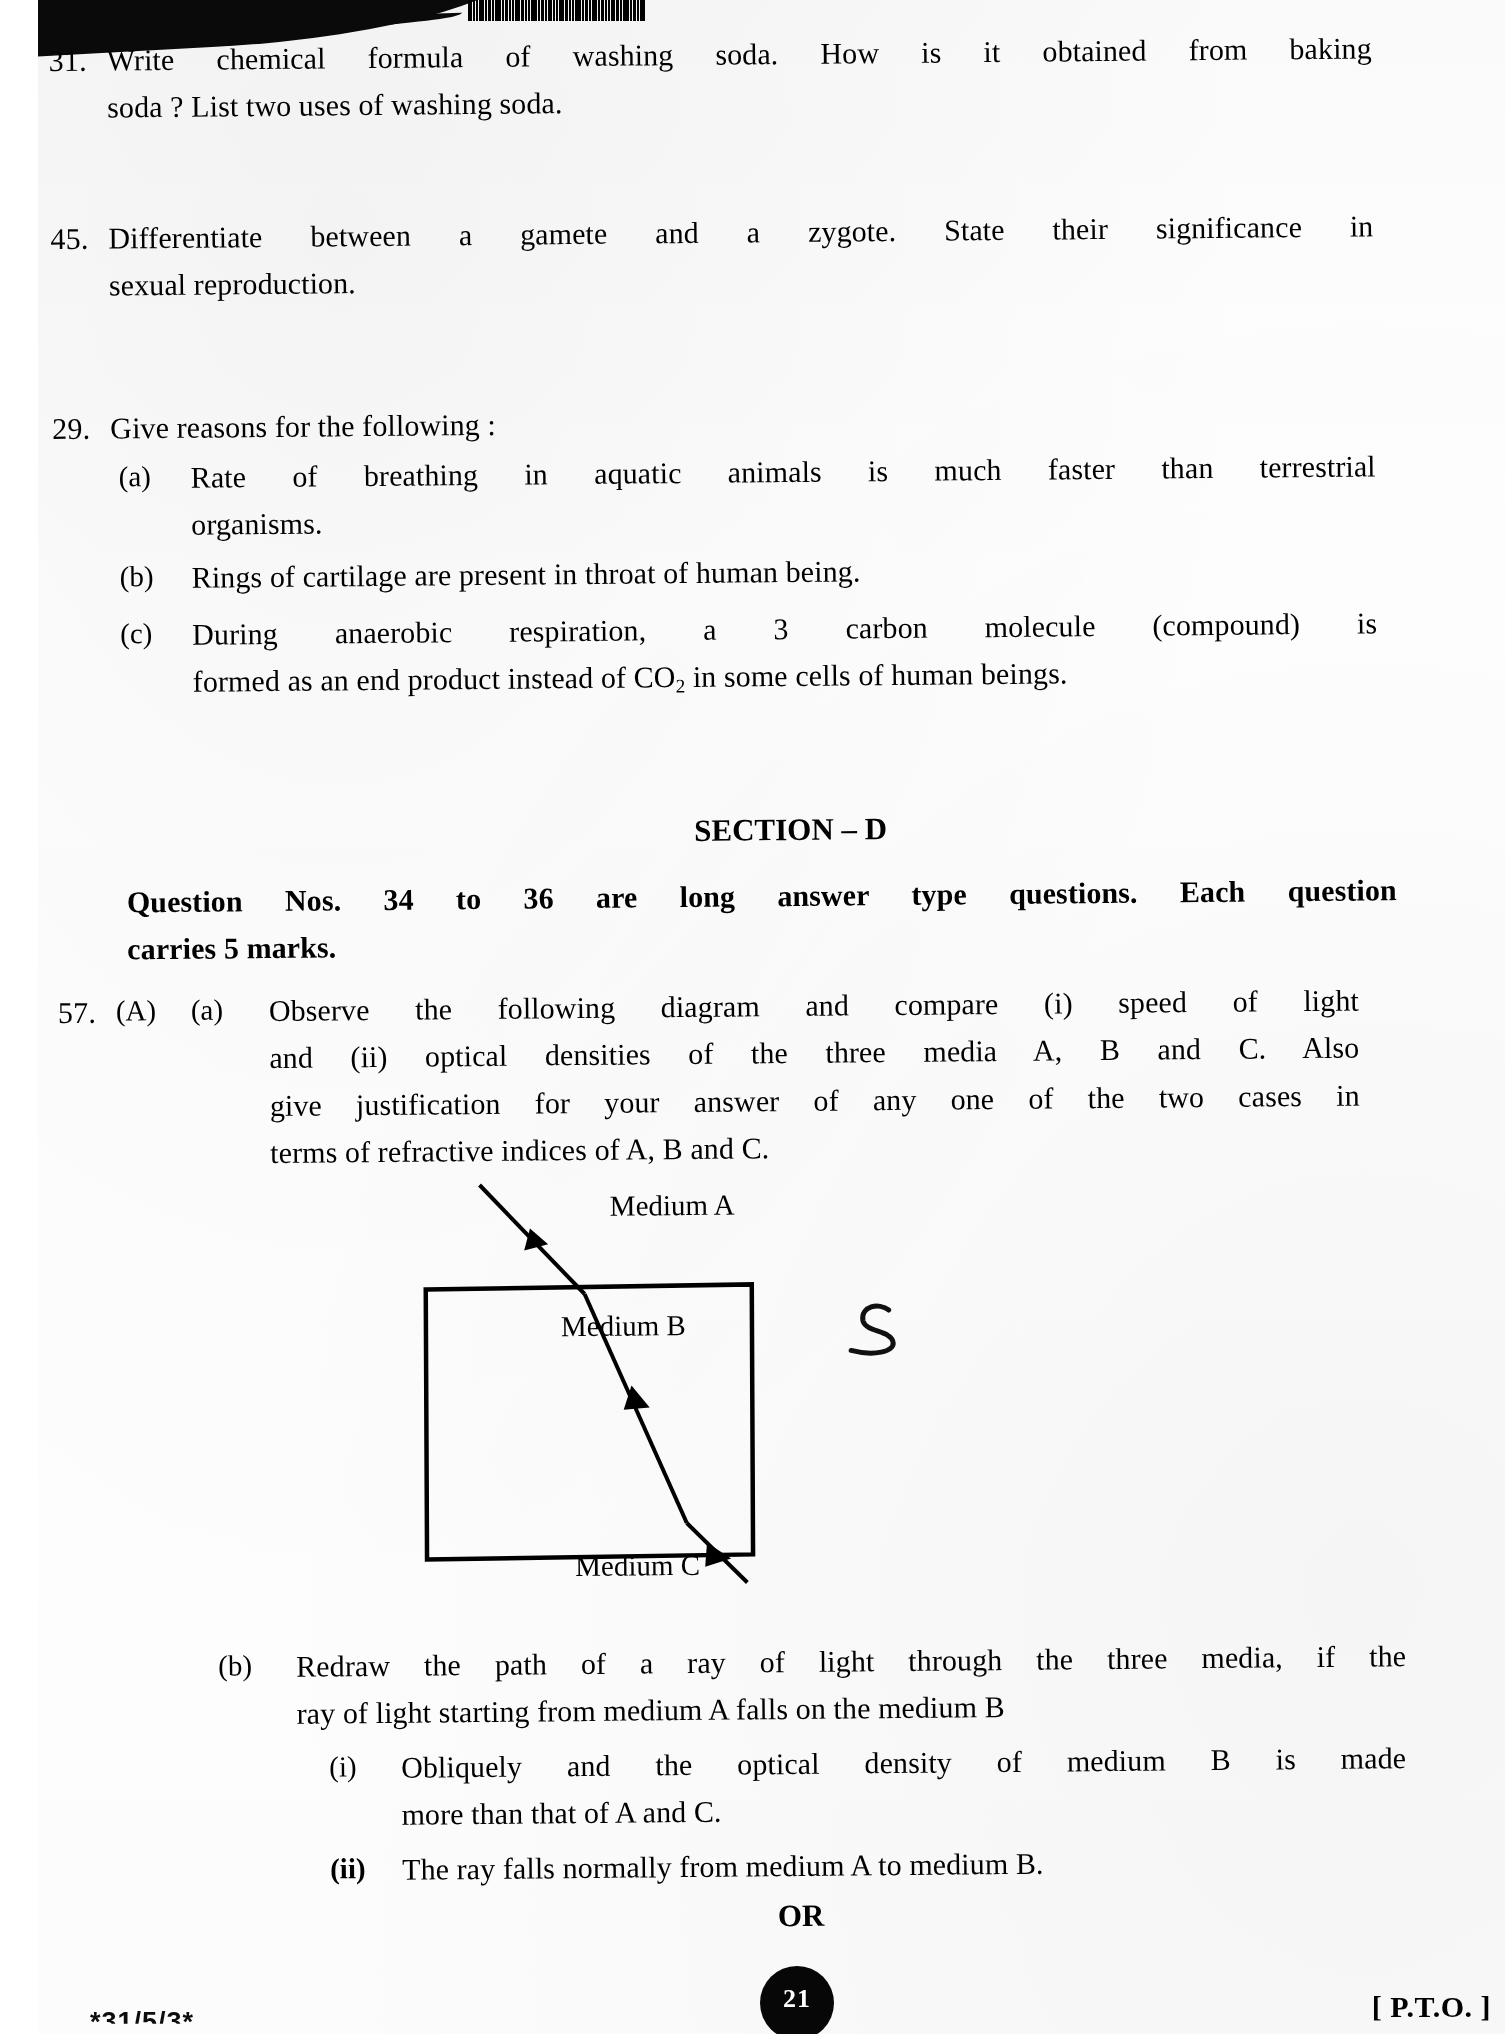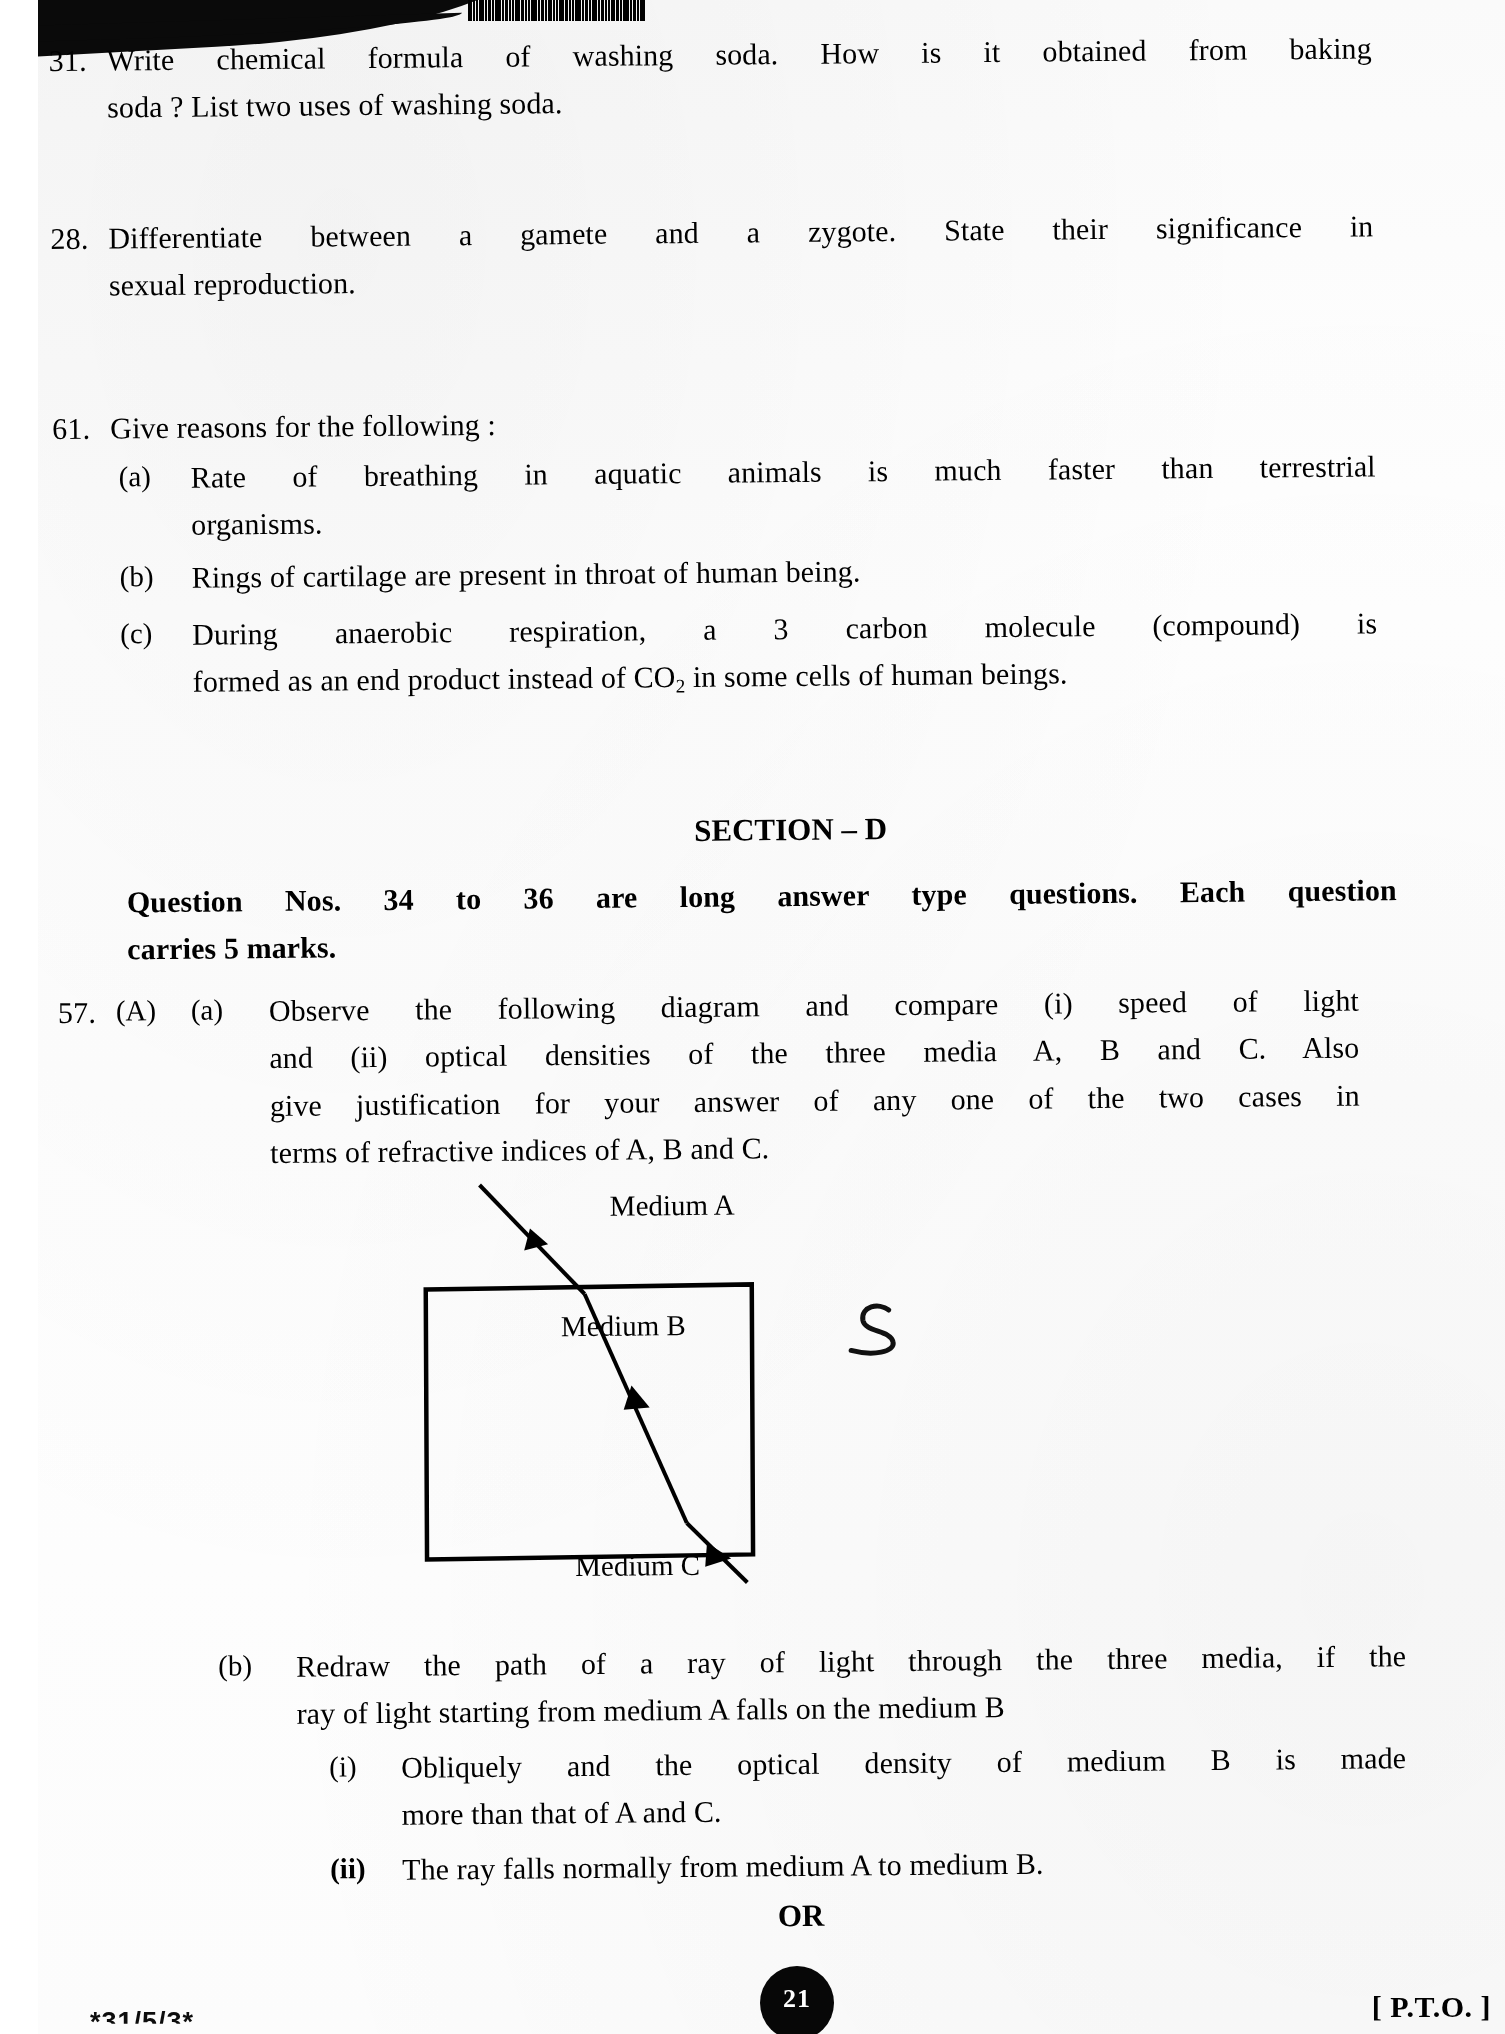--- a/index.html
+++ b/index.html
@@ -278,29 +278,29 @@
 
     <div class="q-block" style="left:18px; top:30px; width:1330px;">
       <div class="q-num">31.</div>
       <div class="q-body" style="width:1265px;">
         <span class="justify-line">Write chemical formula of washing soda. How is it obtained from baking</span>
         <span class="justify-line last">soda ? List two uses of washing soda.</span>
       </div>
     </div>
 
     <div class="q-block" style="left:18px; top:208px; width:1330px;">
-      <div class="q-num">28.</div>
+      <div class="q-num">45.</div>
       <div class="q-body" style="width:1265px;">
         <span class="justify-line">Differentiate between a gamete and a zygote. State their significance in</span>
         <span class="justify-line last">sexual reproduction.</span>
       </div>
     </div>
 
     <div class="q-block" style="left:18px; top:398px; width:1330px;">
-      <div class="q-num">61.</div>
+      <div class="q-num">29.</div>
       <div class="q-body" style="width:1265px;">Give reasons for the following :</div>
     </div>
 
     <div class="q-block" style="left:84px; top:448px; width:1270px;">
       <div class="sub-label" style="width:72px; flex:0 0 72px;">(a)</div>
       <div class="q-body" style="width:1185px;">
         <span class="justify-line">Rate of breathing in aquatic animals is much faster than terrestrial</span>
         <span class="justify-line last">organisms.</span>
       </div>
     </div>

